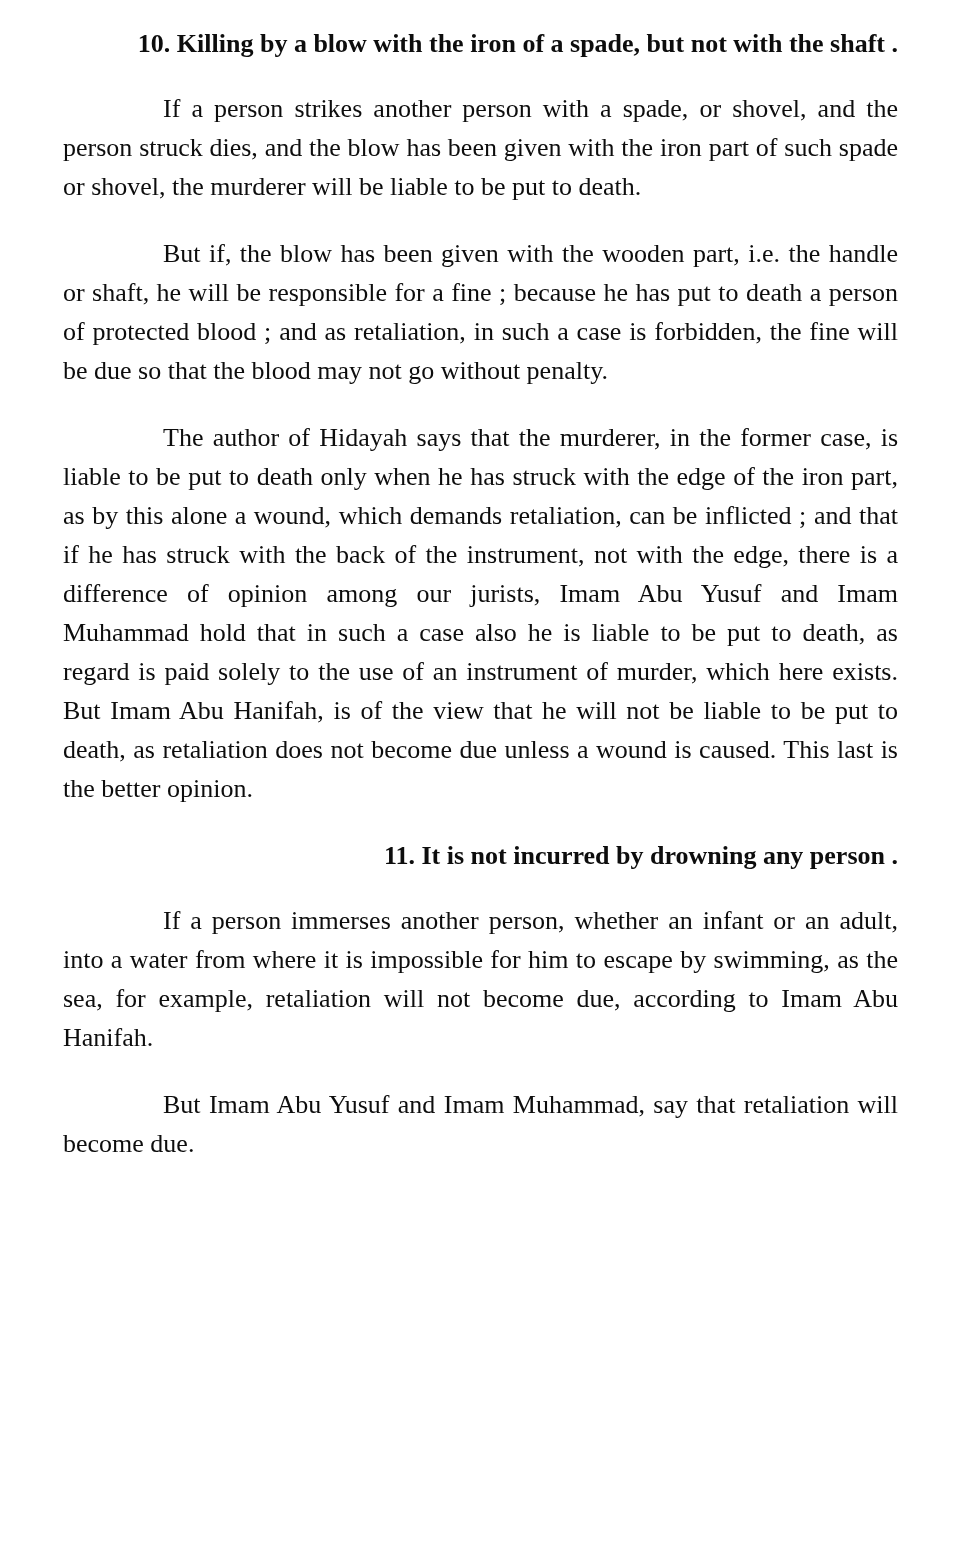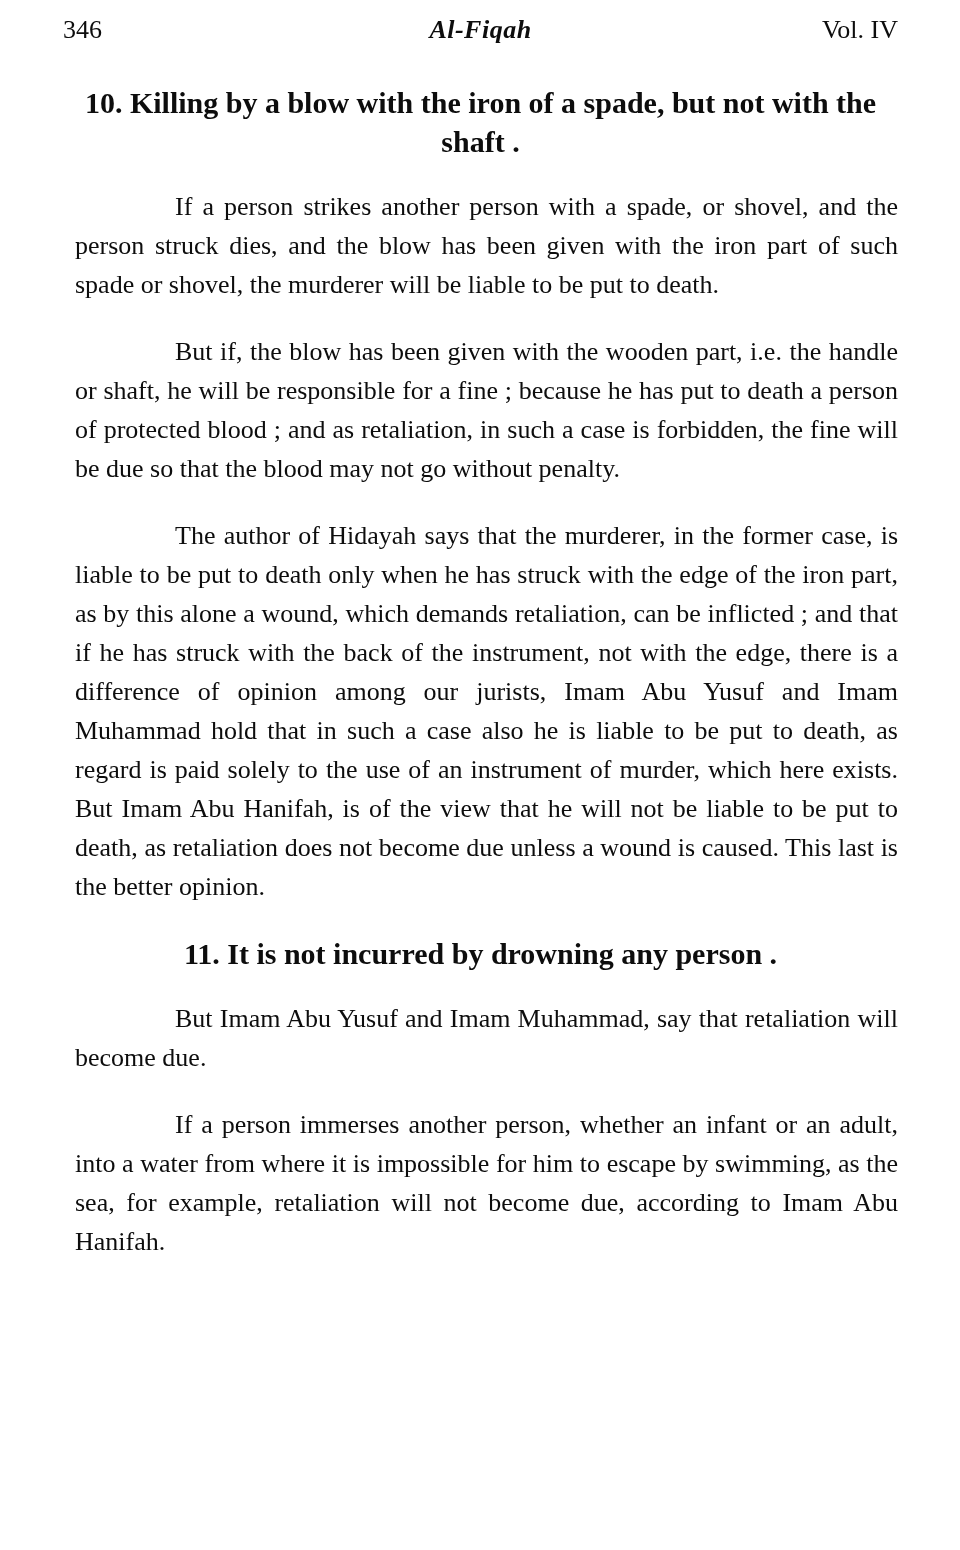--- a/index.html
+++ b/index.html
@@ -33,52 +33,47 @@
   .page-header .book-title {
     justify-self: center;
     font-weight: bold;
     font-style: italic;
     letter-spacing: 0.5px;
   }
   .page-header .volume-label {
     justify-self: end;
   }
   h2.section-heading {
-    font-size: 30px;
+    font-size: 26px;
     line-height: 39px;
     font-weight: bold;
     margin: 14px 0 26px 0;
-    text-align: center;
+    text-align: right;
   }
   h2.section-heading.second {
     margin-top: 8px;
   }
   p.body-paragraph {
-    margin: 0 0 28px 12px;
+    margin: 0 0 28px 0;
     text-align: justify;
     text-indent: 100px;
   }
 </style>
 </head>
 <body>
 
 <div class="page">
 
-  <header class="page-header">
-    <span class="page-number">346</span>
-    <span class="book-title">Al-Fiqah</span>
-    <span class="volume-label">Vol. IV</span>
-  </header>
 
   <section>
     <h2 class="section-heading">10. Killing by a blow with the iron of a spade, but not with the shaft .</h2>
     <p class="body-paragraph">If a person strikes another person with a spade, or shovel, and the person struck dies, and the blow has been given with the iron part of such spade or shovel, the murderer will be liable to be put to death.</p>
     <p class="body-paragraph">But if, the blow has been given with the wooden part, i.e. the handle or shaft, he will be responsible for a fine ; because he has put to death a person of protected blood ; and as retaliation, in such a case is forbidden, the fine will be due so that the blood may not go without penalty.</p>
     <p class="body-paragraph">The author of Hidayah says that the murderer, in the former case, is liable to be put to death only when he has struck with the edge of the iron part, as by this alone a wound, which demands retaliation, can be inflicted ; and that if he has struck with the back of the instrument, not with the edge, there is a difference of opinion among our jurists, Imam Abu Yusuf and Imam Muhammad hold that in such a case also he is liable to be put to death, as regard is paid solely to the use of an instrument of murder, which here exists. But Imam Abu Hanifah, is of the view that he will not be liable to be put to death, as retaliation does not become due unless a wound is caused. This last is the better opinion.</p>
   </section>
 
   <section>
     <h2 class="section-heading second">11. It is not incurred by drowning any person .</h2>
+    <p class="body-paragraph">If a person immerses another person, whether an infant or an adult, into a water from where it is impossible for him to escape by swimming, as the sea, for example, retaliation will not become due, according to Imam Abu Hanifah.</p>
     <p class="body-paragraph">But Imam Abu Yusuf and Imam Muhammad, say that retaliation will become due.</p>
-    <p class="body-paragraph">If a person immerses another person, whether an infant or an adult, into a water from where it is impossible for him to escape by swimming, as the sea, for example, retaliation will not become due, according to Imam Abu Hanifah.</p>
   </section>
 
 </div>
 
 </body></html>

